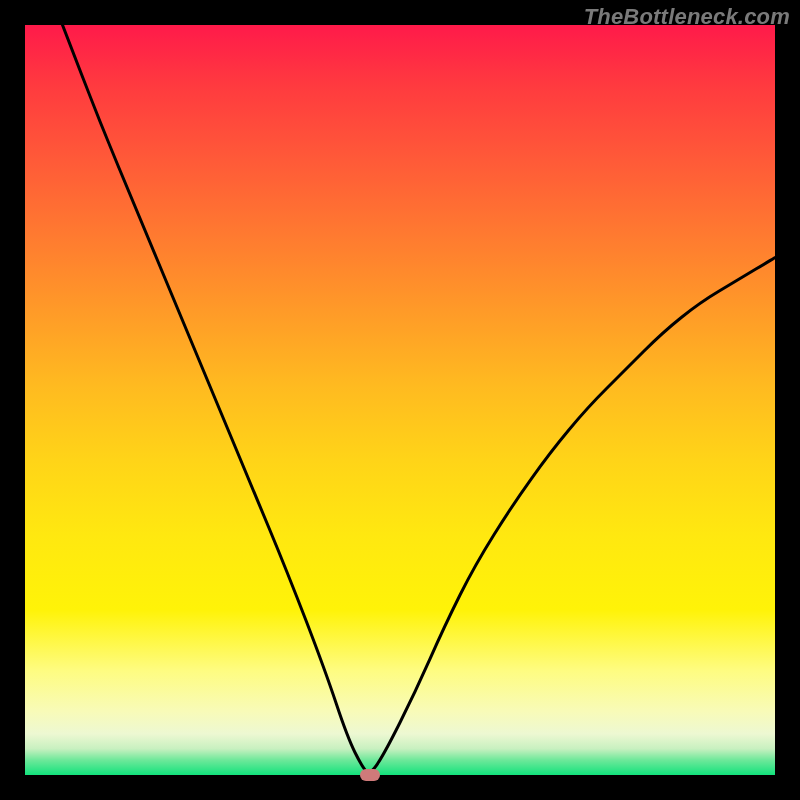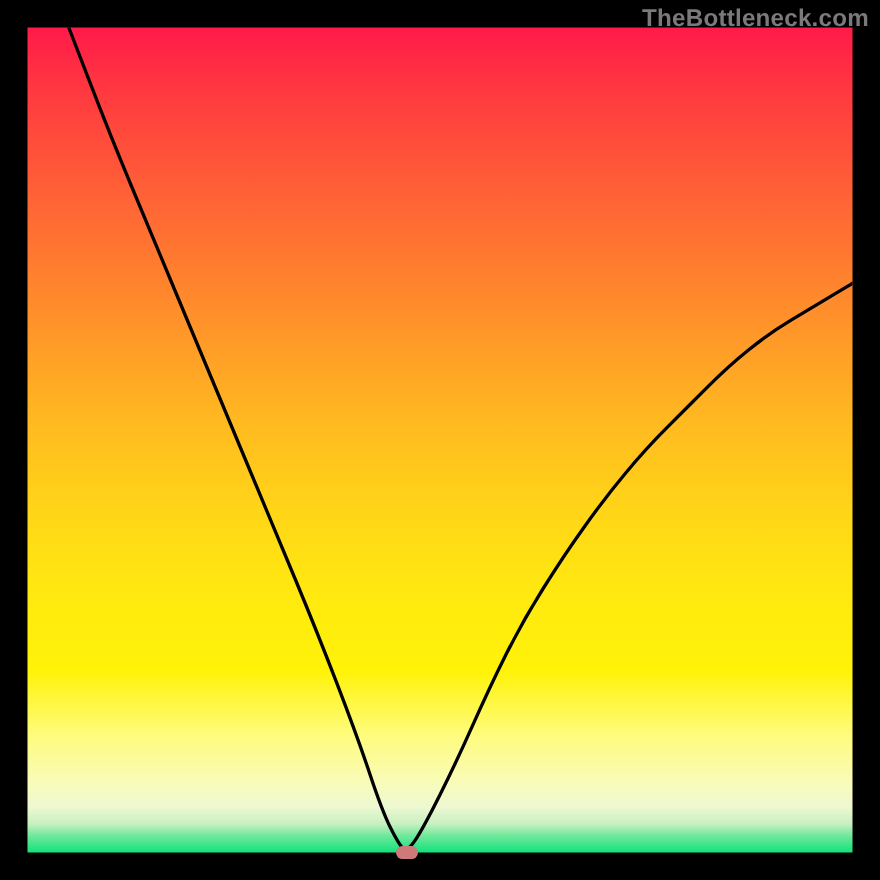--- a/index.html
+++ b/index.html
@@ -9,20 +9,21 @@
     height: 800px;
     background: #000;
     font-family: Arial, Helvetica, sans-serif;
     overflow: hidden;
   }
   .frame {
     position: relative;
     width: 800px;
     height: 800px;
     background: #000;
+    font-style: italic;
   }
   .watermark {
     position: absolute;
     top: 4px;
     right: 10px;
     color: #7a7a7a;
     font-size: 22px;
     font-weight: 600;
     letter-spacing: 0.2px;
     user-select: none;

